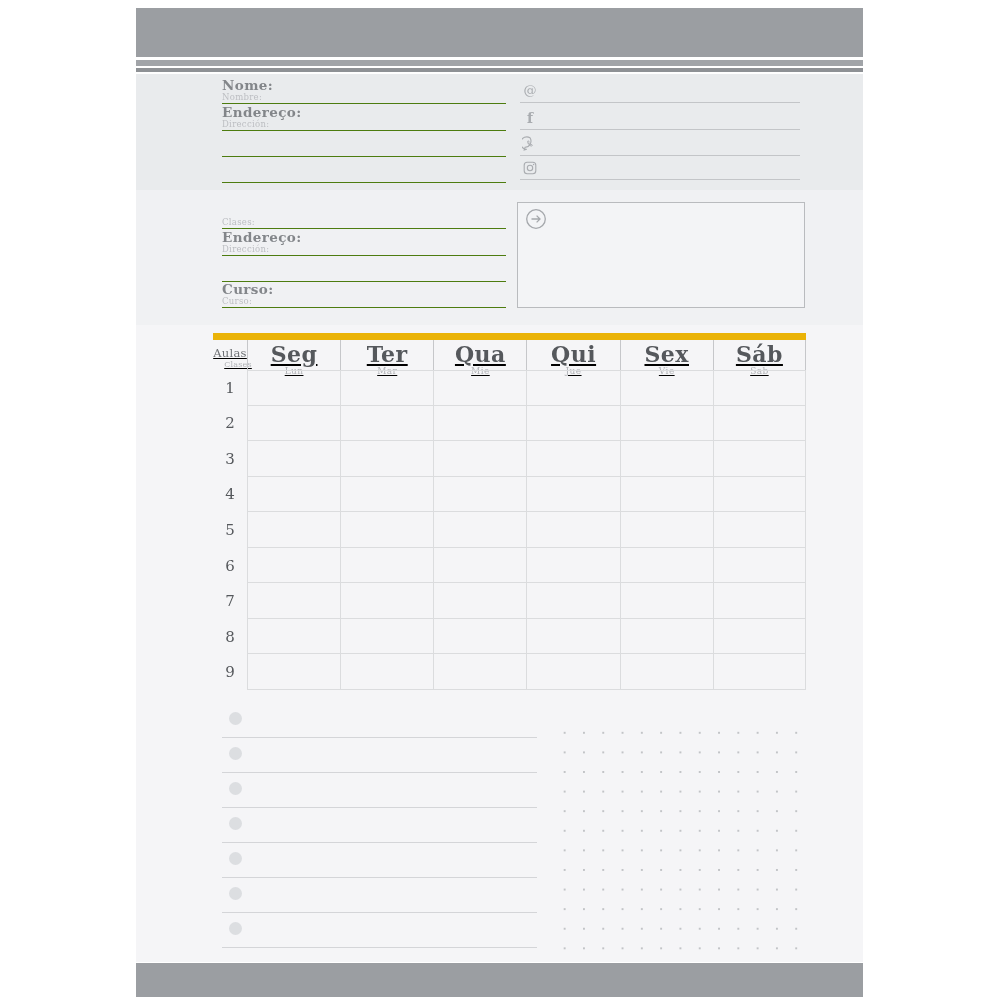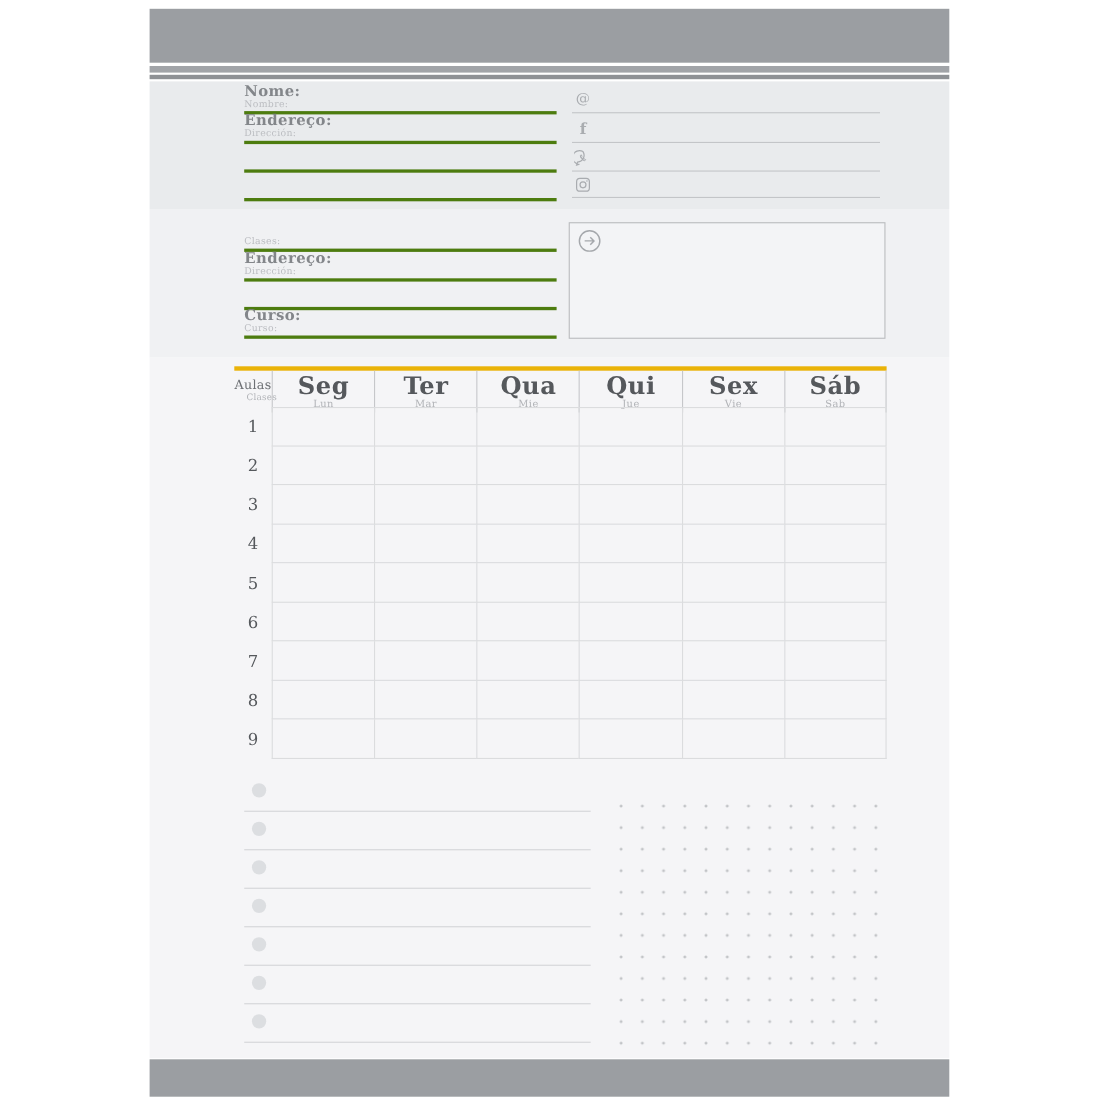--- a/index.html
+++ b/index.html
@@ -11,21 +11,21 @@
   .band.bottom{top:963px;height:34px;}
   .stripe{position:absolute;left:136px;width:727px;}
   .stripe.s1{top:60px;height:6px;background:#a1a4a8;}
   .stripe.s2{top:68px;height:4px;background:#8e9195;}
   
   .panel1{position:absolute;left:136px;top:74px;width:727px;height:116px;background:#e9ebed;}
   .panel2{position:absolute;left:136px;top:190px;width:727px;height:135px;background:#f0f1f3;}
   .mainbg{position:absolute;left:136px;top:325px;width:727px;height:637px;background:#f5f5f7;}
   
   .fields{position:absolute;display:flex;flex-direction:column;}
-  .field{box-sizing:border-box;border-bottom:3px solid #4d7c0f;display:flex;flex-direction:column;
+  .field{box-sizing:border-box;border-bottom:1px solid #4d7c0f;display:flex;flex-direction:column;
          justify-content:flex-end;padding-bottom:1px;}
   .lbl{font-size:13.5px;font-weight:bold;color:#83868a;letter-spacing:.4px;line-height:1.05;}
   .sub{font-size:8.5px;color:#bcbec2;letter-spacing:.3px;line-height:1.1;}
   .p1f{left:86px;top:4px;width:284px;}
   .p1f .field:nth-child(1){height:26px;}
   .p1f .field:nth-child(2){height:27px;}
   .p1f .field:nth-child(3){height:26px;}
   .p1f .field:nth-child(4){height:26px;}
   .p2f{left:86px;top:13px;width:284px;}
   .p2f .field:nth-child(1){height:26px;}
@@ -43,21 +43,21 @@
          font-size:13px;line-height:16px;text-align:center;}
   .sicon svg{display:block;width:16px;height:16px;}
   .sicon.fb{font-size:14px;font-weight:bold;}
   
   .pbox{position:absolute;left:381px;top:12px;width:288px;height:106px;box-sizing:border-box;
         border:1px solid #b9bbbe;background:#f3f4f6;}
   .arrowc{position:absolute;left:7px;top:5px;width:22px;height:22px;}
   .arrowc svg{display:block;width:22px;height:22px;}
   
   .thead{position:absolute;left:213px;top:333px;width:593px;height:31px;box-sizing:border-box;
-         border-top:4px solid #eab308;display:grid;grid-template-columns:34px repeat(6,1fr);}
+         border-top:7px solid #eab308;display:grid;grid-template-columns:34px repeat(6,1fr);text-decoration:underline;}
   .hcell{display:flex;flex-direction:column;align-items:center;justify-content:flex-start;
          padding-top:3px;box-sizing:border-box;}
   .hcell.day{border-left:1px solid #c6c7ca;}
   .hcell.day.last{border-right:1px solid #c6c7ca;}
   .dlbl{font-size:22px;font-weight:bold;color:#55585c;letter-spacing:.5px;line-height:1.05;}
   .dsub{font-size:9px;color:#b1b3b7;letter-spacing:.4px;line-height:1.3;}
   .clbl{font-size:11.5px;color:#6d7074;letter-spacing:.3px;line-height:1.1;margin-top:4px;}
   .csub{font-size:8px;color:#b1b3b7;letter-spacing:.2px;line-height:1.3;margin-left:16px;}
   .tbody{position:absolute;left:213px;top:370px;width:593px;display:grid;
          grid-template-columns:34px repeat(6,1fr);grid-auto-rows:35.55px;}

